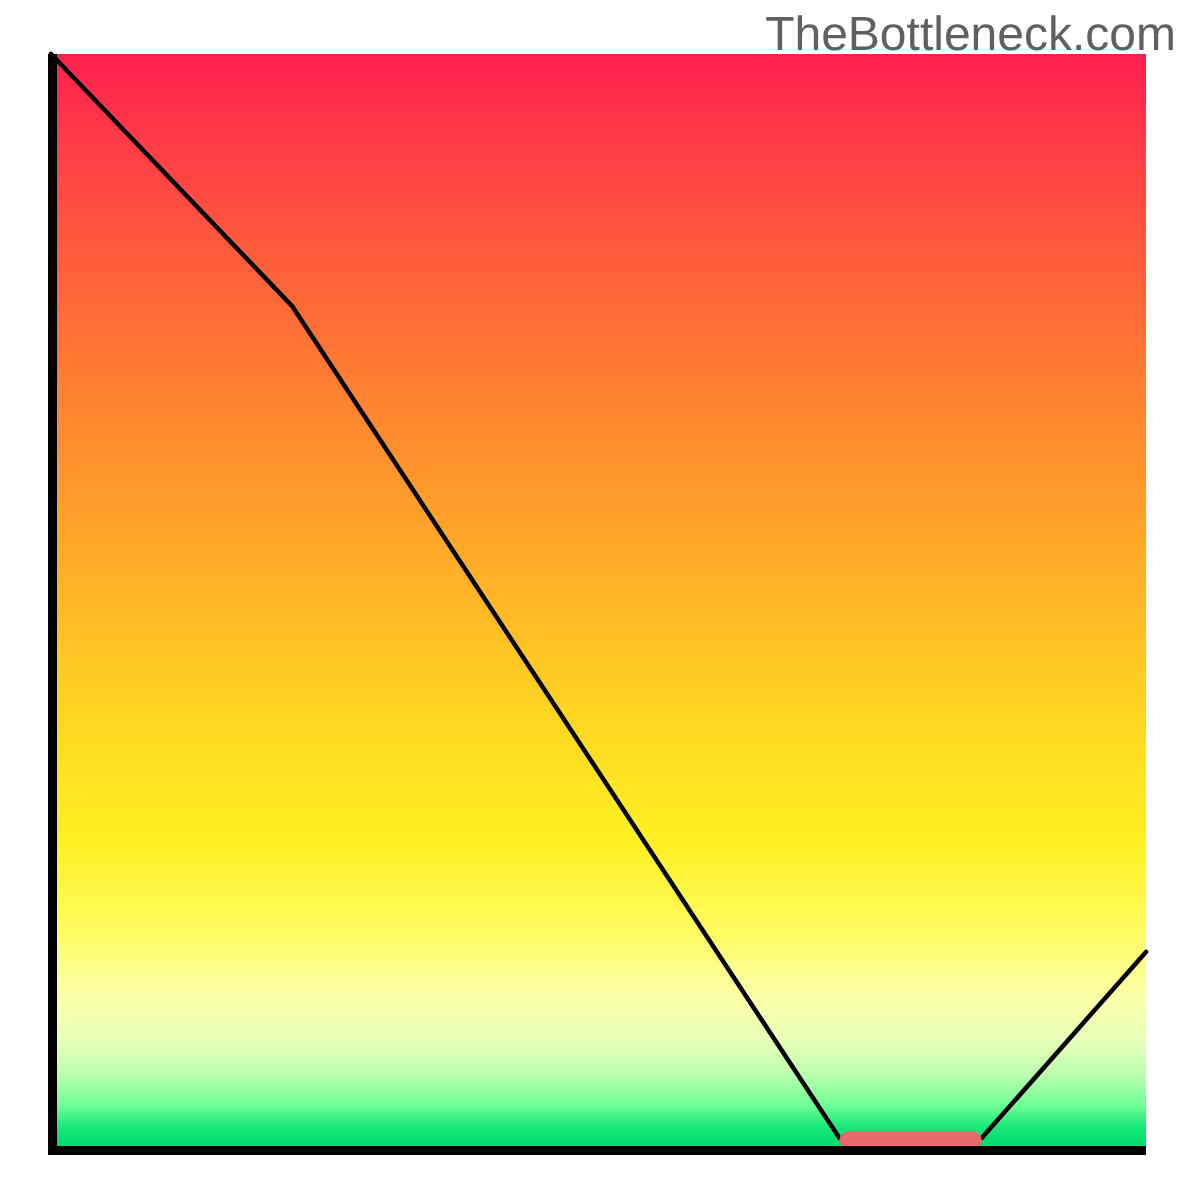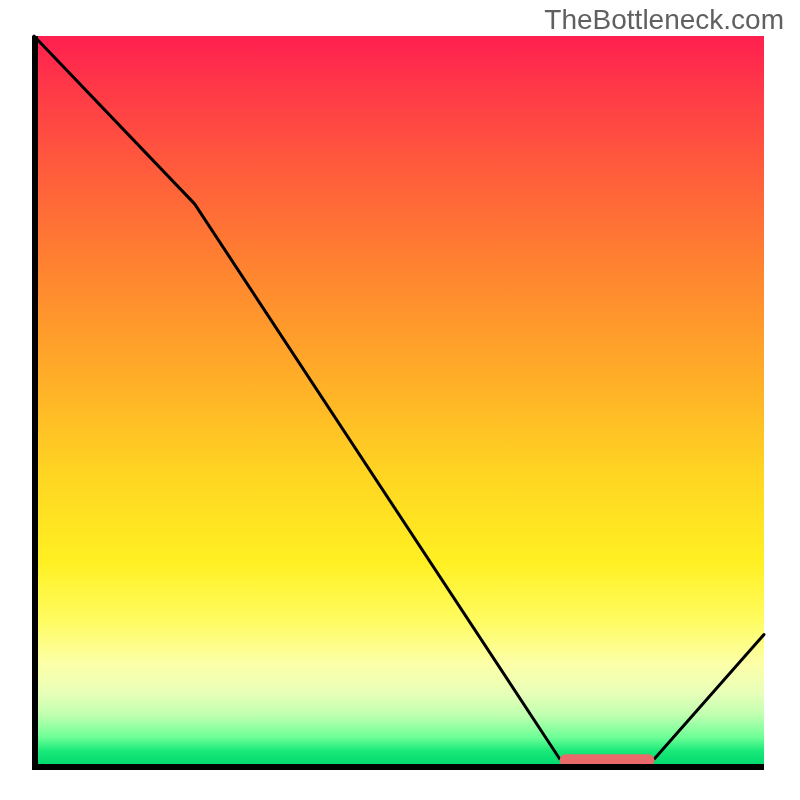--- a/index.html
+++ b/index.html
@@ -13,21 +13,21 @@
   }
   .container {
     position: relative;
     width: 800px;
     height: 800px;
   }
   .watermark {
     position: absolute;
     top: 4px;
     right: 16px;
-    font-size: 28px;
+    font-size: 32px;
     font-weight: 400;
     color: #606060;
     letter-spacing: 0px;
   }
   .plot-area {
     position: absolute;
     left: 34px;
     top: 36px;
     width: 730px;
     height: 730px;

